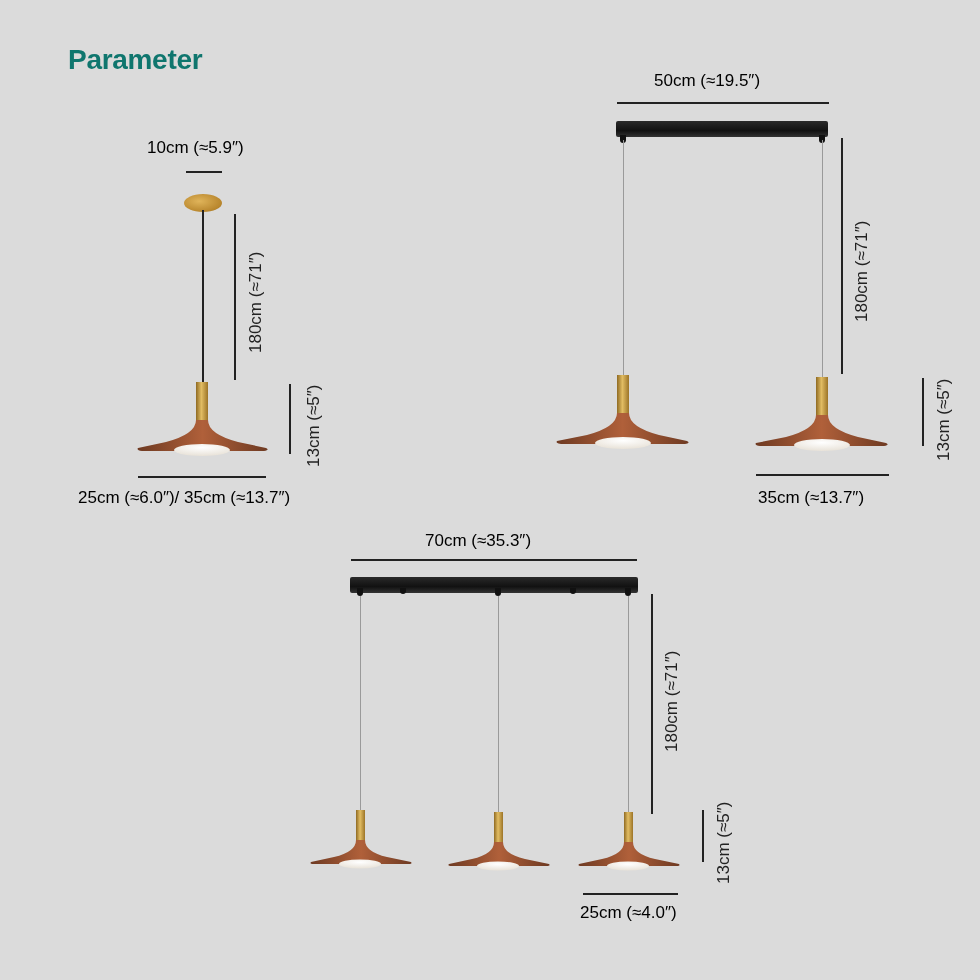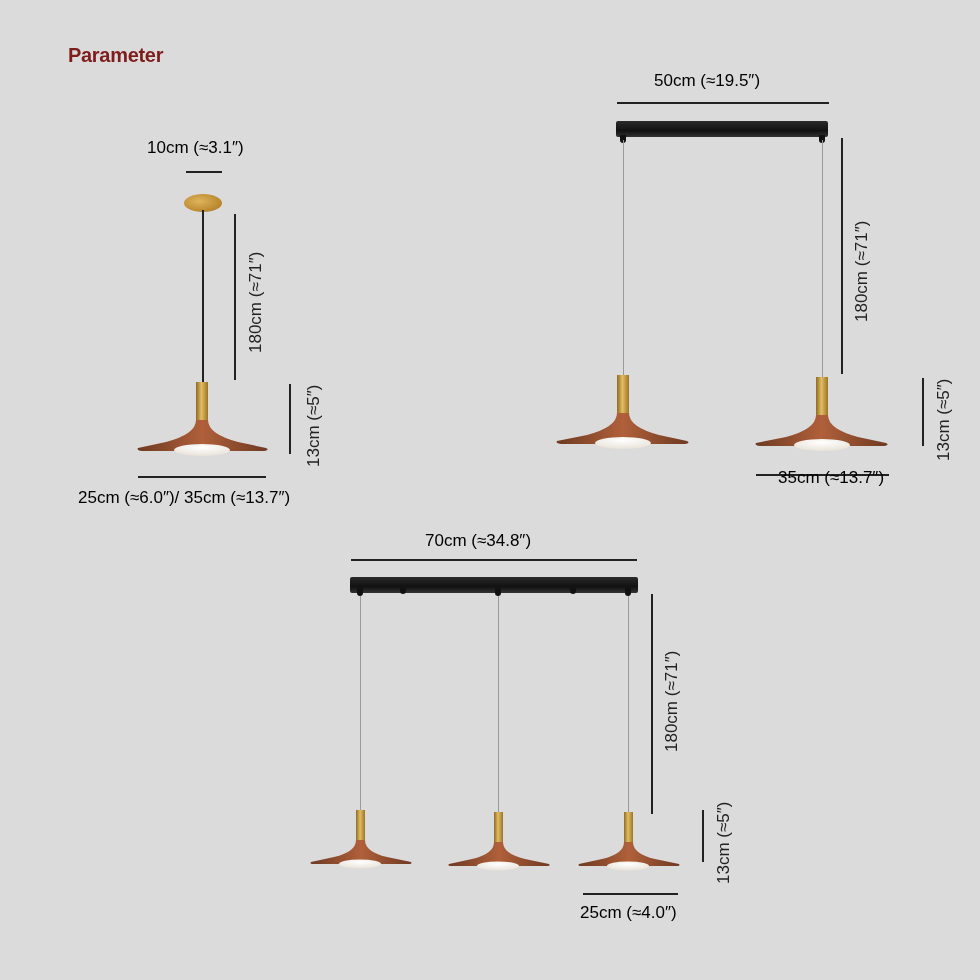--- a/index.html
+++ b/index.html
@@ -3,21 +3,21 @@
 <meta charset="utf-8">
 <style>
   html, body { margin: 0; padding: 0; }
   body {
     width: 980px; height: 980px; position: relative; overflow: hidden;
     background: #dbdbdb;
     font-family: "Liberation Sans", "DejaVu Sans", sans-serif;
     color: #1f1f1f;
   }
   .abs { position: absolute; }
-  .title { left: 68px; top: 44px; font-size: 20px; font-weight: bold; letter-spacing: -0.3px; color: #7f1d1d; }
+  .title { left: 68px; top: 44px; font-size: 28px; font-weight: bold; letter-spacing: -0.3px; color: #0f766e; }
   .label { font-size: 17px; white-space: nowrap; color: #000000; }
   .vlabel { font-size: 17px; white-space: nowrap; color: #222; transform-origin: left top; transform: rotate(-90deg); }
   .hline { height: 1.5px; background: #222; }
   .vline { width: 1.5px; background: #222; }
   .cord { width: 1px; background: #9a9a9a; }
   .cord-dark { width: 1.5px; background: #222; }
   .bar { background: linear-gradient(#2a2a2a, #111 60%, #333); border-radius: 2px; }
   .bar-nub { width: 6px; height: 8px; background: #111; border-radius: 0 0 3px 3px; }
   .canopy { width: 38px; height: 18px; border-radius: 50%; background: radial-gradient(ellipse at 40% 40%, #e0b45a, #b8862d 70%, #8d6420); }
 </style>
@@ -39,21 +39,21 @@
     <radialGradient id="glowGrad" cx="0.5" cy="0.3" r="0.7">
       <stop offset="0" stop-color="#ffffff"></stop>
       <stop offset="1" stop-color="#e8e2d8"></stop>
     </radialGradient>
   </defs>
 </svg>
 
 <div class="abs title">Parameter</div>
 
 <div>
-  <div class="abs label" style="left:147px; top:138px;">10cm (≈3.1″)</div>
+  <div class="abs label" style="left:147px; top:138px;">10cm (≈5.9″)</div>
   <div class="abs hline" style="left:186px; top:171px; width:36px;"></div>
 
   <div class="abs canopy" style="left:184px; top:194px;"></div>
   <div class="abs cord-dark" style="left:202px; top:210px; height:175px;"></div>
 
   <svg class="abs" style="left:136px; top:382px;" width="134" height="80">
     <rect x="60" y="0" width="12" height="38" fill="url(#brassGrad)"></rect>
     <path d="M60 38 Q60 52 30 60 L2 66 Q0 68 6 69 L128 69 Q134 68 130 66 L102 60 Q72 52 72 38 Z" fill="url(#shadeGrad)"></path>
     <ellipse cx="66" cy="68" rx="28" ry="6" fill="url(#glowGrad)"></ellipse>
   </svg>
@@ -90,25 +90,25 @@
     <ellipse cx="68" cy="68" rx="28" ry="6" fill="url(#glowGrad)"></ellipse>
   </svg>
 
   <div class="abs vline" style="left:841px; top:138px; height:236px;"></div>
   <div class="abs vlabel" style="left:852px; top:322px;">180cm (≈71″)</div>
 
   <div class="abs vline" style="left:922px; top:378px; height:68px;"></div>
   <div class="abs vlabel" style="left:934px; top:461px;">13cm (≈5″)</div>
 
   <div class="abs hline" style="left:756px; top:474px; width:133px;"></div>
-  <div class="abs label" style="left:758px; top:468px;margin-left:20px;">35cm (≈13.7″)</div>
+  <div class="abs label" style="left:758px; top:488px;">35cm (≈13.7″)</div>
 </div>
 
 <div>
-  <div class="abs label" style="left:425px; top:531px;">70cm (≈34.8″)</div>
+  <div class="abs label" style="left:425px; top:531px;">70cm (≈35.3″)</div>
   <div class="abs hline" style="left:351px; top:559px; width:286px;"></div>
 
   <div class="abs bar" style="left:350px; top:577px; width:288px; height:16px;"></div>
   <div class="abs bar-nub" style="left:357px; top:588px;"></div>
   <div class="abs bar-nub" style="left:400px; top:588px; height:6px;"></div>
   <div class="abs bar-nub" style="left:495px; top:588px;"></div>
   <div class="abs bar-nub" style="left:570px; top:588px; height:6px;"></div>
   <div class="abs bar-nub" style="left:625px; top:588px;"></div>
 
   <div class="abs cord" style="left:360px; top:596px; height:216px;"></div>

